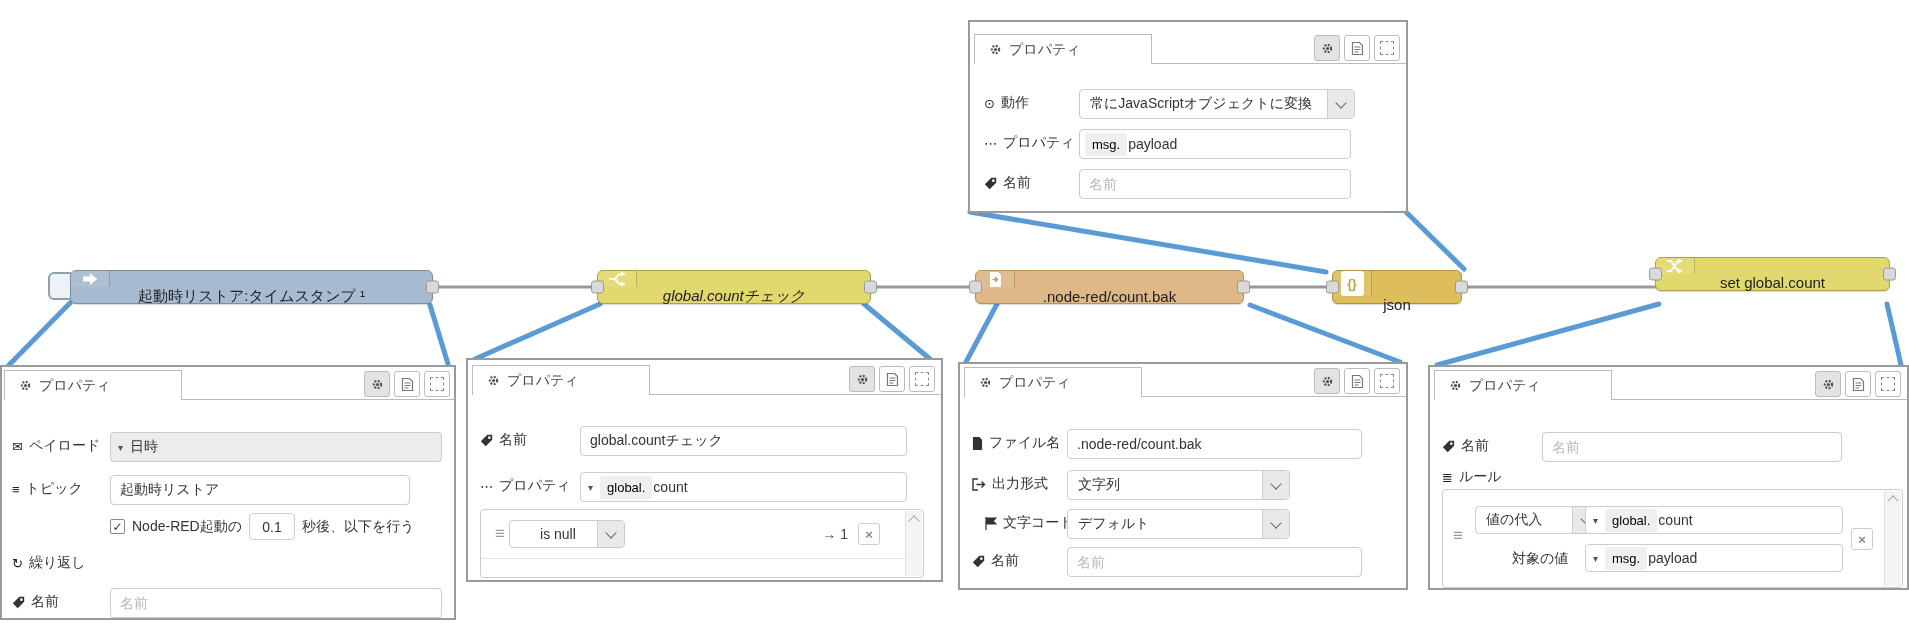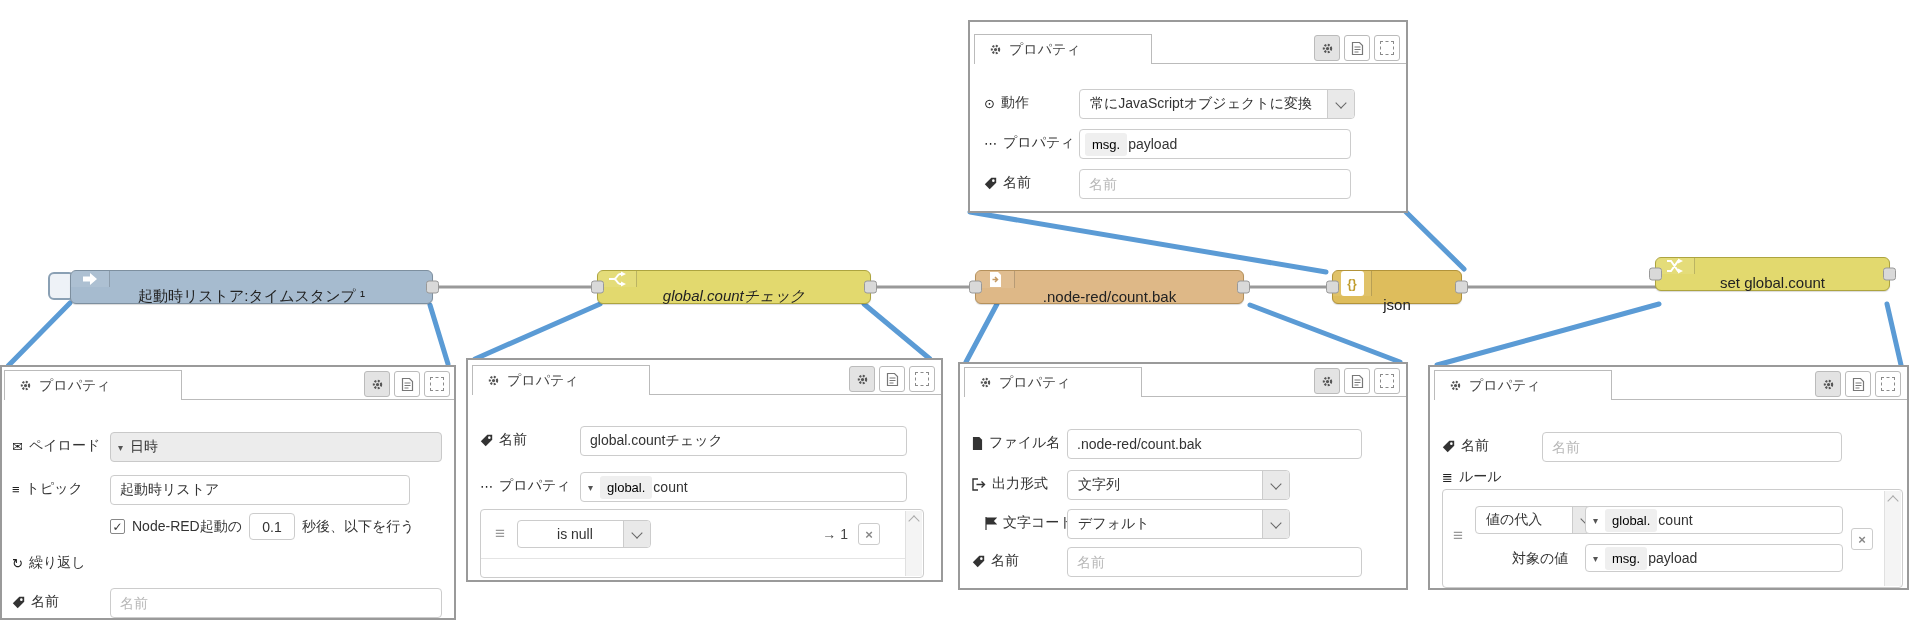--- a/index.html
+++ b/index.html
@@ -316,21 +316,21 @@
         </span>
     </div>
     <div class="typed" style="position:absolute;left:112px;top:112px;width:327px;">
       <span class="caret">▾</span>
       <span class="chip">global.</span>
       <span>count</span>
     </div>
     <div class="rulebox" style="left:12px;top:149px;width:444px;height:69px;">
       <div style="position:absolute;left:0;top:0;right:17px;height:48px;border-bottom:1px solid #e4e4e4;display:flex;align-items:center;">
         <span class="handle" style="margin-left:14px;">≡</span>
-        <div class="selectbox" style="width:134px;height:28px;margin-left:12px;justify-content:center;padding-left:16px;">
+        <div class="selectbox" style="width:116px;height:28px;margin-left:4px;justify-content:center;padding-left:16px;">
           <span>is null</span>
           <span class="selbtn">
               <span class="chev"></span>
             </span>
         </div>
         <span class="ftext" style="position:absolute;right:58px;color:#444;">→ 1</span>
         <span class="xbtn" style="position:absolute;right:26px;">×</span>
       </div>
       <div class="scrollbar" style="right:1px;">
           <span class="chev-up"></span>

